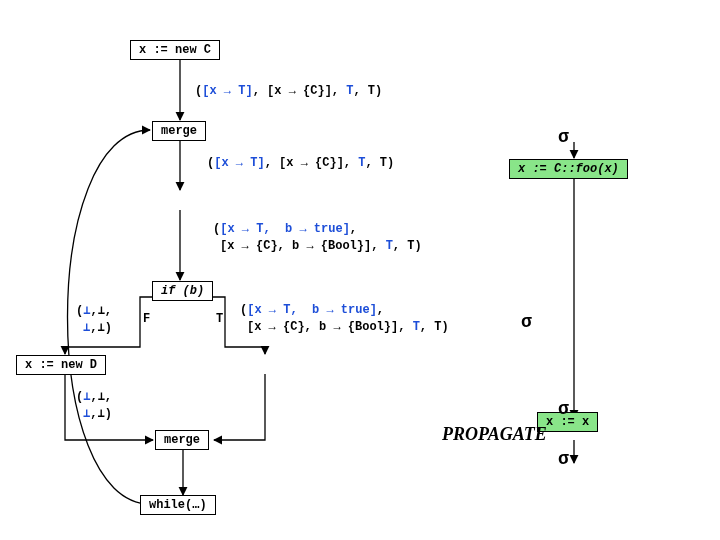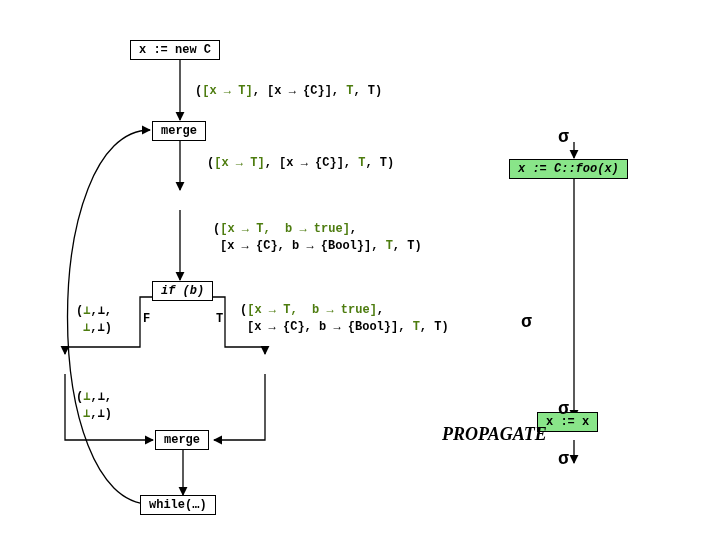--- a/index.html
+++ b/index.html
@@ -1,20 +1,20 @@
 <!DOCTYPE html>
 <html><head>
 <meta charset="utf-8">
 <style>
   html,body{margin:0;padding:0;width:720px;height:540px;background:#fff;font-family:"Courier New",monospace;font-size:12px;font-weight:bold;}
   .stage{position:relative;width:720px;height:384px;}
   .node{position:absolute;border:1.5px solid #000;background:#fff;padding:2px 8px;white-space:nowrap;}
   .hl{background:#89e589;}
   .lbl{position:absolute;white-space:nowrap;}
-  .red{color:#4d7c0f;}
+  .red{color:#1d4ed8;}
   svg.wires{position:absolute;left:0;top:0;width:720px;height:540px;}
 </style>
 </head>
 <body>
 <div class="stage">
 
 <svg class="wires" viewBox="0 0 720 540">
   <defs>
     <marker id="ar" viewBox="0 0 10 10" refX="9" refY="5" markerWidth="7" markerHeight="7" orient="auto">
       <path d="M0,0 L10,5 L0,10 z" fill="#000"></path>
@@ -40,20 +40,21 @@
   <path d="M150,504 C40,504 40,130 150,130" fill="none" stroke="#000" stroke-width="1.3" marker-end="url(#ar)"></path>
 
   <line x1="574" y1="142" x2="574" y2="158" stroke="#000" stroke-width="1.3" marker-end="url(#ar)"></line>
   <line x1="574" y1="178" x2="574" y2="418" stroke="#000" stroke-width="1.3" marker-end="url(#ar)"></line>
   <line x1="574" y1="440" x2="574" y2="463" stroke="#000" stroke-width="1.3" marker-end="url(#ar)"></line>
 </svg>
 
 <div class="node" style="left:130px;top:40px;">x := new C</div>
 <div class="node" style="left:152px;top:121px;">merge</div>
 <div class="node" style="left:152px;top:281px;font-style:italic;">if (b)</div>
+<div class="node" style="left:16px;top:355px;">x := new D</div>
 <div class="node" style="left:155px;top:430px;">merge</div>
 <div class="node" style="left:140px;top:495px;">while(…)</div>
 
 <div class="node hl" style="left:509px;top:159px;font-style:italic;">x := C::foo(x)</div>
 <div class="node hl" style="left:537px;top:412px;">x := x</div>
 
 <div class="lbl" style="left:195px;top:84px;">
   (<span class="red">[x → T]</span>, [x → {C}], <span class="red">T</span>, T)
 </div>
 <div class="lbl" style="left:207px;top:156px;">

